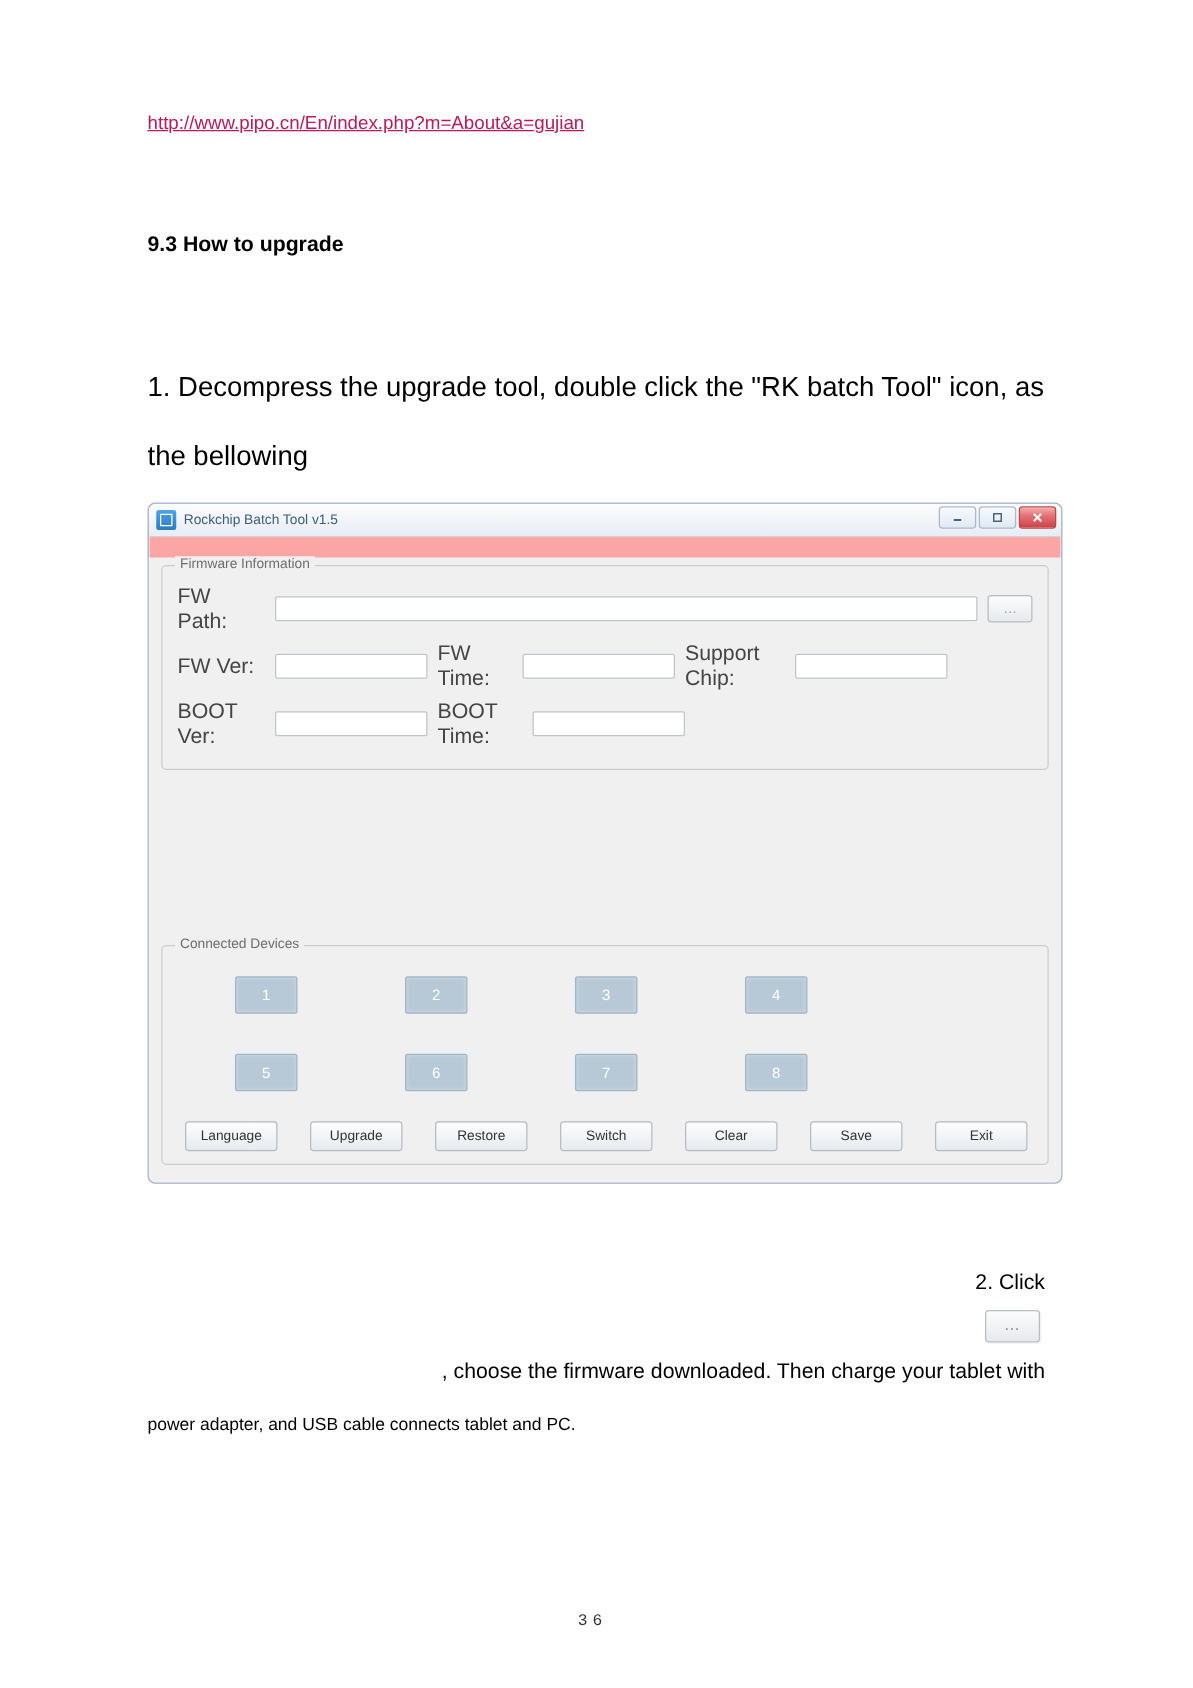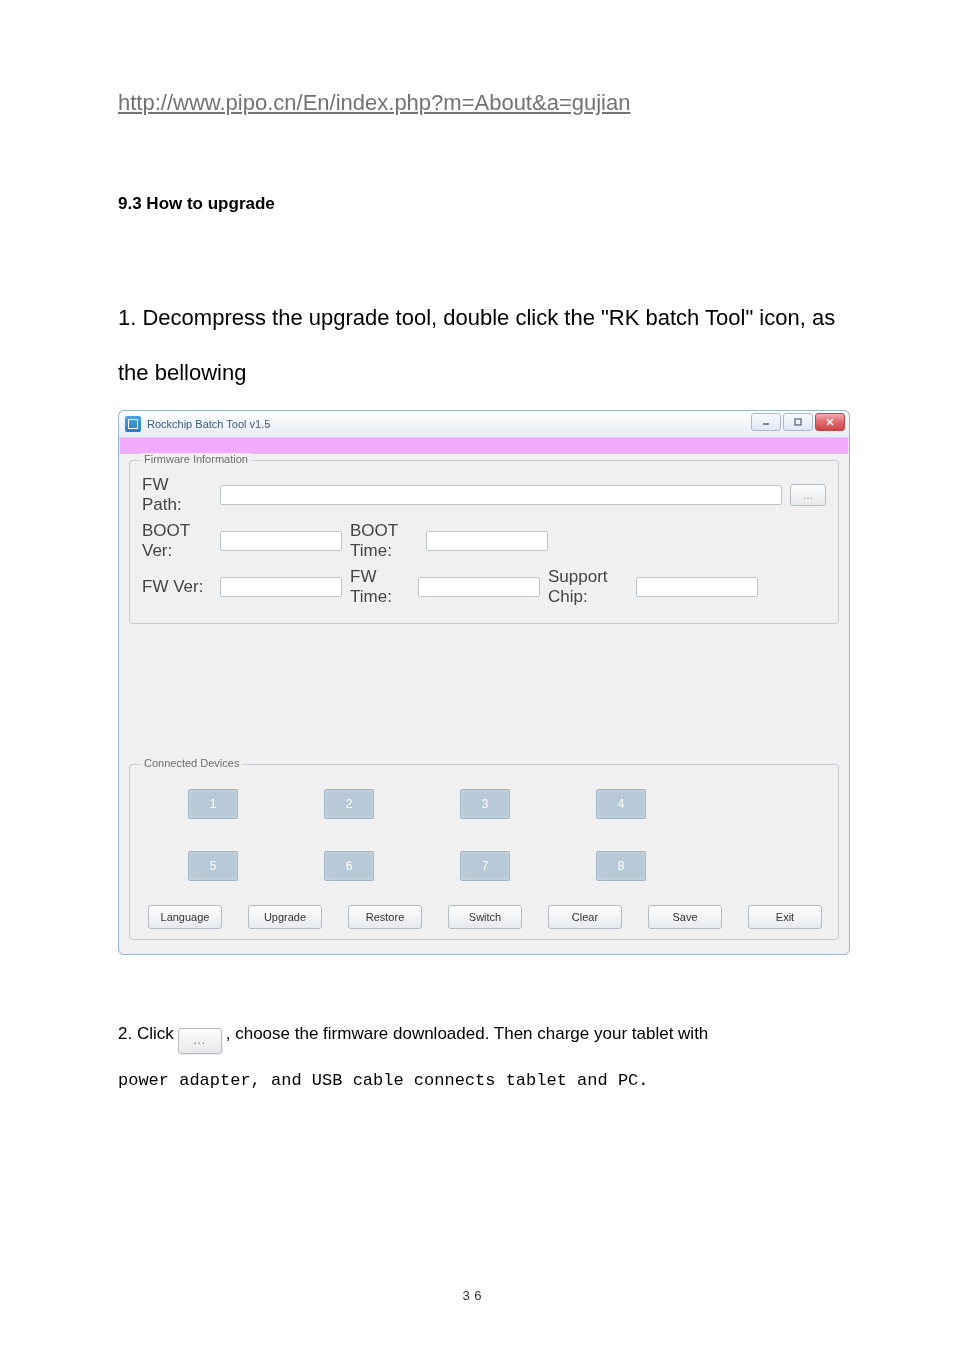--- a/index.html
+++ b/index.html
@@ -12,41 +12,41 @@
     color: #000;
   }
   .page {
     width: 954px;
     height: 1350px;
     position: relative;
     padding: 90px 118px 0 118px;
     box-sizing: border-box;
   }
   .link {
-    color: #737373;
+    color: #be185d;
     text-decoration: underline;
-    font-size: 22px;
+    font-size: 15px;
     font-family: Arial, sans-serif;
   }
   .heading {
     font-weight: bold;
     font-size: 17px;
     margin-top: 78px;
   }
   .para {
     font-size: 22px;
     margin-top: 76px;
     line-height: 2.5;
   }
   .app-window {
     margin-top: 10px;
     width: 730px;
     border: 1px solid #9bb8d3;
     border-radius: 6px;
-    background: #f0abfc;
+    background: #fca5a5;
     font-family: Tahoma, Arial, sans-serif;
     font-size: 11px;
     color: #444;
     box-shadow: 0 0 0 1px rgba(255,255,255,.5) inset;
   }
   .titlebar {
     height: 26px;
     background: linear-gradient(#fdfdfd, #e6edf5);
     border-bottom: 1px solid #cfd8e3;
     border-radius: 6px 6px 0 0;
@@ -201,42 +201,42 @@
     color: #333;
     display: flex; align-items: center; justify-content: center;
   }
   .para2 {
     font-size: 17px;
     margin-top: 58px;
     line-height: 2.5;
     display: flex;
     align-items: flex-end;
     flex-wrap: wrap;
+    flex-direction: column;
   }
   .inline-btn {
     display: inline-flex;
     width: 42px;
     height: 24px;
     border: 1px solid #b7bcc3;
     background: linear-gradient(#fcfcfc,#e6e9ec);
     border-radius: 3px;
     align-items: center;
     justify-content: center;
     color: #888;
     font-size: 13px;
     margin: 0 4px 2px 4px;
     vertical-align: middle;
     box-shadow: 1px 1px 0 rgba(0,0,0,.06);
     letter-spacing: 1px;
   }
   .para3 {
-    font-size: 17px;
+    font-size: 14px;
     line-height: 2.5;
     margin-top: 4px;
-    font-family: Liberation Mono, monospace;
   }
   .pagenum {
     position: absolute;
     bottom: 46px;
     left: 0;
     width: 948px;
     text-align: center;
     font-size: 13px;
     color: #333;
     letter-spacing: 4px;
@@ -281,31 +281,31 @@
     <div class="win-body">
 
       <div class="groupbox">
         <div class="groupbox-legend">Firmware Information</div>
         <div class="row">
           <div class="lbl">FW Path:</div>
           <div class="field-long"></div>
           <div class="browse-btn">…</div>
         </div>
         <div class="row">
+          <div class="lbl">FW Ver:</div>
+          <div class="field-short"></div>
+          <div class="lbl" style="width:60px;">FW Time:</div>
+          <div class="field-short"></div>
+          <div class="lbl" style="width:80px;">Support Chip:</div>
+          <div class="field-short"></div>
+        </div>
+        <div class="row">
           <div class="lbl">BOOT Ver:</div>
           <div class="field-short"></div>
           <div class="lbl" style="width:68px;">BOOT Time:</div>
-          <div class="field-short"></div>
-        </div>
-        <div class="row">
-          <div class="lbl">FW Ver:</div>
-          <div class="field-short"></div>
-          <div class="lbl" style="width:60px;">FW Time:</div>
-          <div class="field-short"></div>
-          <div class="lbl" style="width:80px;">Support Chip:</div>
           <div class="field-short"></div>
         </div>
       </div>
 
       <div class="log-area"></div>
 
       <div class="groupbox">
         <div class="groupbox-legend">Connected Devices</div>
         <div class="device-grid device-row">
           <div class="device-slot">1</div>

